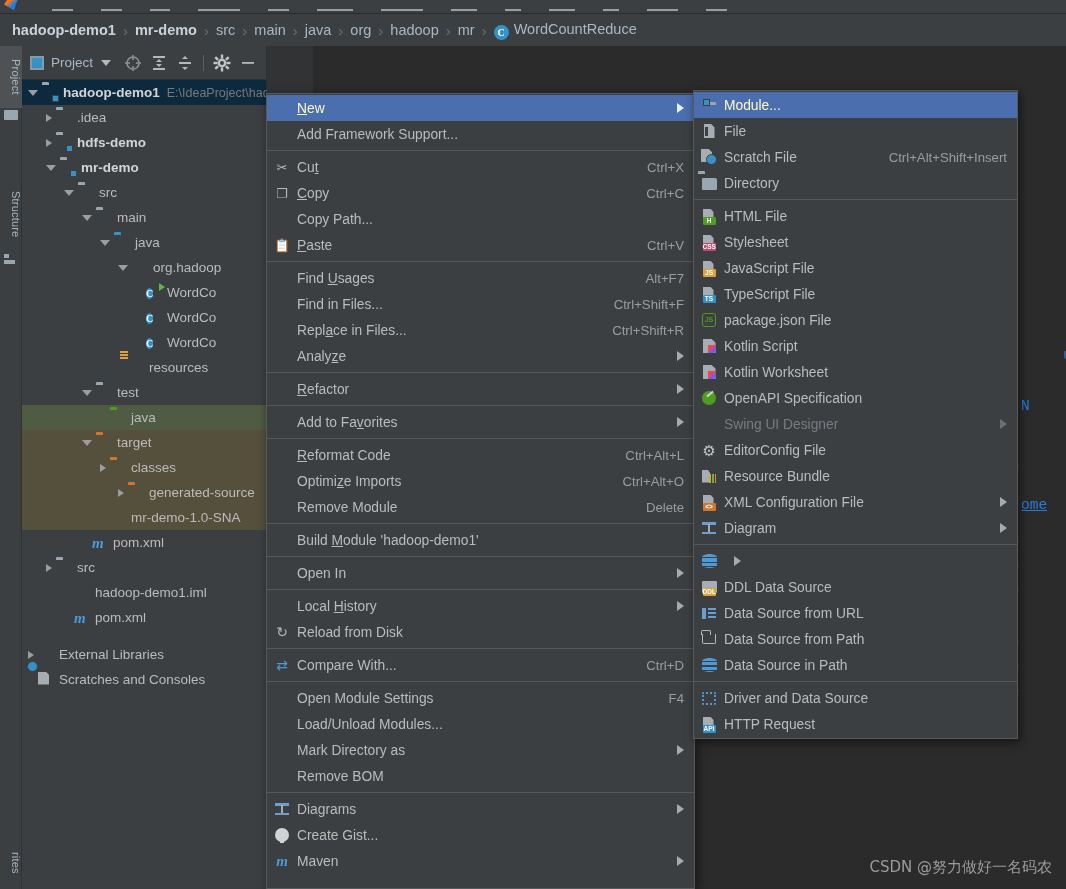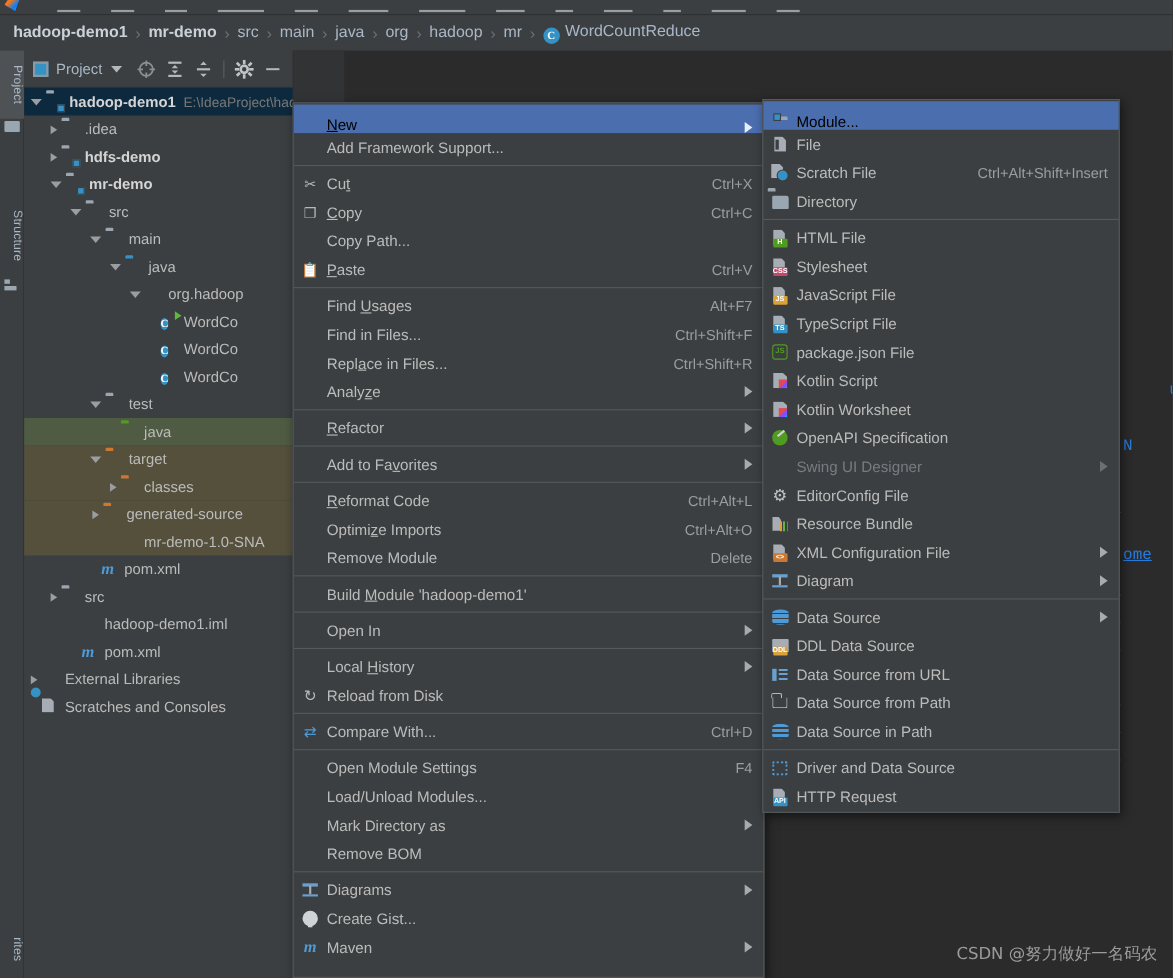--- a/index.html
+++ b/index.html
@@ -186,21 +186,21 @@
   
   .menu {
     position: absolute; background: #3c3f41;
     border: 1px solid #565a5c; box-shadow: 2px 3px 9px rgba(0,0,0,.55);
     padding: 1px 0; z-index: 40;
   }
   .mi {
     position: relative; height: 26px; display: flex; align-items: center;
     font-size: 13.8px; color: #bbbbbb; padding: 0 10px 0 4px; white-space: nowrap;
   }
-  .mi.sel { background: #4b6eaf; color: #000000; align-items: flex-end; }
+  .mi.sel { background: #4b6eaf; color: #fef9c3; }
   .mi.disabled { color: #777c80; }
   .mi-ico {
     flex: 0 0 auto; width: 22px; height: 18px; position: relative;
     display: flex; align-items: center; justify-content: center; margin-right: 4px;
   }
   .mi-lbl { flex: 1 1 auto; }
   .mi-key { flex: 0 0 auto; color: #9a9da1; font-size: 13.2px; margin-left: 22px; }
   .mi-arw {
     flex: 0 0 auto; width: 0; height: 0; margin-left: 10px;
     border-top: 5px solid transparent; border-bottom: 5px solid transparent;
@@ -453,41 +453,46 @@
         <div class="trow" style="padding-left: 114px;">
           <span class="arw none"></span>
           <span class="ic"><span class="cls">C</span></span>
           <span class="tlabel">WordCo</span>
         </div>
         <div class="trow" style="padding-left: 114px;">
           <span class="arw none"></span>
           <span class="ic"><span class="cls">C</span></span>
           <span class="tlabel">WordCo</span>
         </div>
+        <div class="trow" style="padding-left: 96px;">
+          <span class="arw none"></span>
+          <span class="ic"><span class="res-ic"></span></span>
+          <span class="tlabel">resources</span>
+        </div>
         <div class="trow" style="padding-left: 60px;">
           <span class="arw open"></span>
           <span class="ic"><span class="folder"></span></span>
           <span class="tlabel">test</span>
         </div>
         <div class="trow sel-green" style="padding-left: 78px;">
           <span class="arw none"></span>
           <span class="ic"><span class="folder green"></span></span>
           <span class="tlabel">java</span>
         </div>
         <div class="trow bg-tan" style="padding-left: 60px;">
           <span class="arw open"></span>
           <span class="ic"><span class="folder orange"></span></span>
           <span class="tlabel">target</span>
         </div>
         <div class="trow bg-tan" style="padding-left: 78px;">
           <span class="arw "></span>
           <span class="ic"><span class="folder orange"></span></span>
           <span class="tlabel">classes</span>
         </div>
-        <div class="trow bg-tan" style="padding-left: 62px;">
+        <div class="trow bg-tan" style="padding-left: 96px;">
           <span class="arw "></span>
           <span class="ic"><span class="folder orange"></span></span>
           <span class="tlabel">generated-source</span>
         </div>
         <div class="trow bg-tan" style="padding-left: 78px;">
           <span class="arw none"></span>
           <span class="ic"><span class="jar-ic"></span></span>
           <span class="tlabel">mr-demo-1.0-SNA</span>
         </div>
         <div class="trow" style="padding-left: 60px;">
@@ -503,21 +508,21 @@
         <div class="trow" style="padding-left: 42px;">
           <span class="arw none"></span>
           <span class="ic"><span class="iml-ic"></span></span>
           <span class="tlabel">hadoop-demo1.iml</span>
         </div>
         <div class="trow" style="padding-left: 42px;">
           <span class="arw none"></span>
           <span class="ic"><span class="mvn-m">m</span></span>
           <span class="tlabel">pom.xml</span>
         </div>
-        <div class="trow" style="padding-left: 6px;">
+        <div class="trow" style="padding-left: 6px; margin-top: 12px;">
           <span class="arw "></span>
           <span class="ic"><span class="extlib-ic"></span></span>
           <span class="tlabel">External Libraries</span>
         </div>
         <div class="trow" style="padding-left: 6px;">
           <span class="arw none"></span>
           <span class="ic"><span class="scratch-ic"></span></span>
           <span class="tlabel">Scratches and Consoles</span>
         </div>
       </div>
@@ -822,21 +827,20 @@
           </span>
         </span>
         <span class="mi-lbl">Diagram</span>
         <span class="mi-arw"></span>
       </div>
       <div class="msep"></div>
       <div class="mi">
         <span class="mi-ico">
           <span class="g-db"></span>
         </span>
-        <span class="mi-lbl">Data Source</span>
         <span class="mi-arw"></span>
       </div>
       <div class="mi">
         <span class="mi-ico">
           <span style="position:relative;width:15px;height:15px;display:block;">
             <span style="position:absolute;left:0;top:1px;width:15px;height:12px;background:#a6adb4;border-radius:1px;"></span>
             <span class="g-tag" style="background:#d9a23a;">DDL</span>
           </span>
         </span>
         <span class="mi-lbl">DDL Data Source</span>

